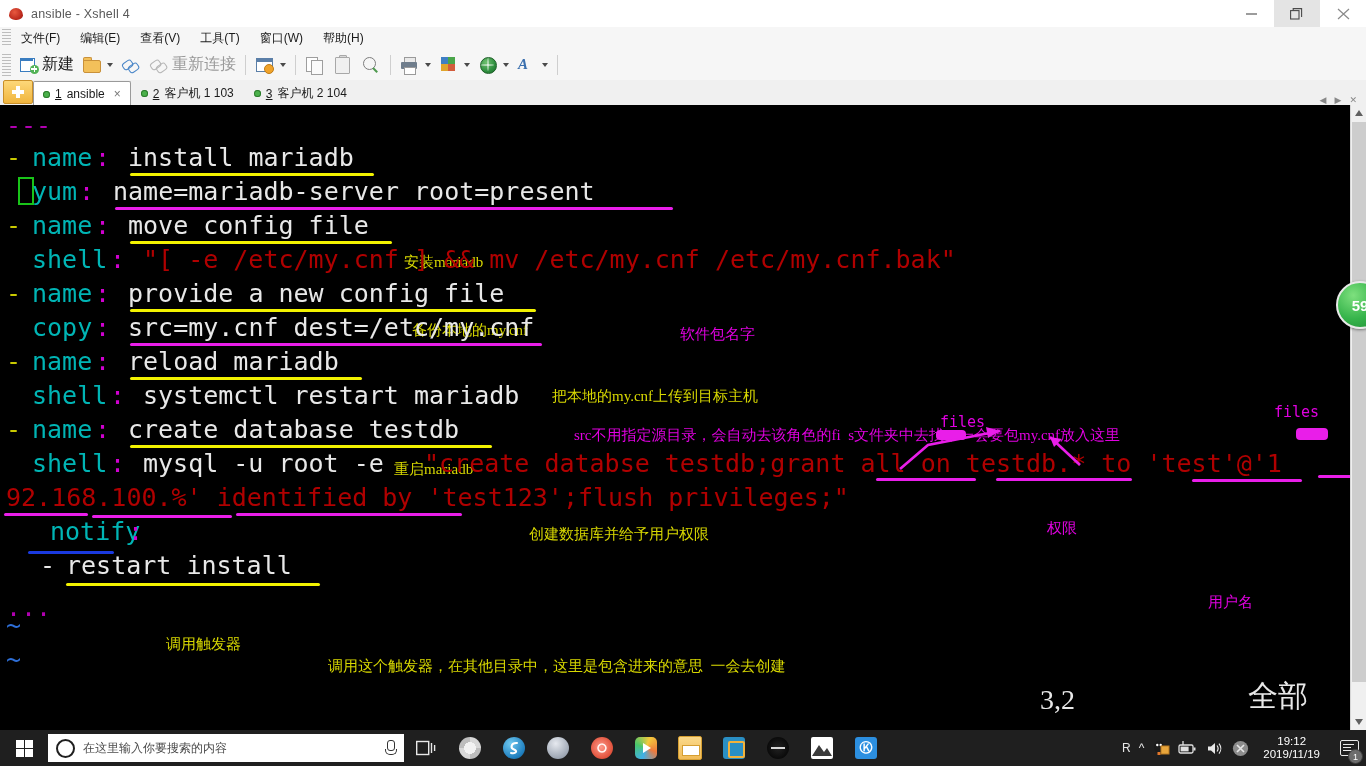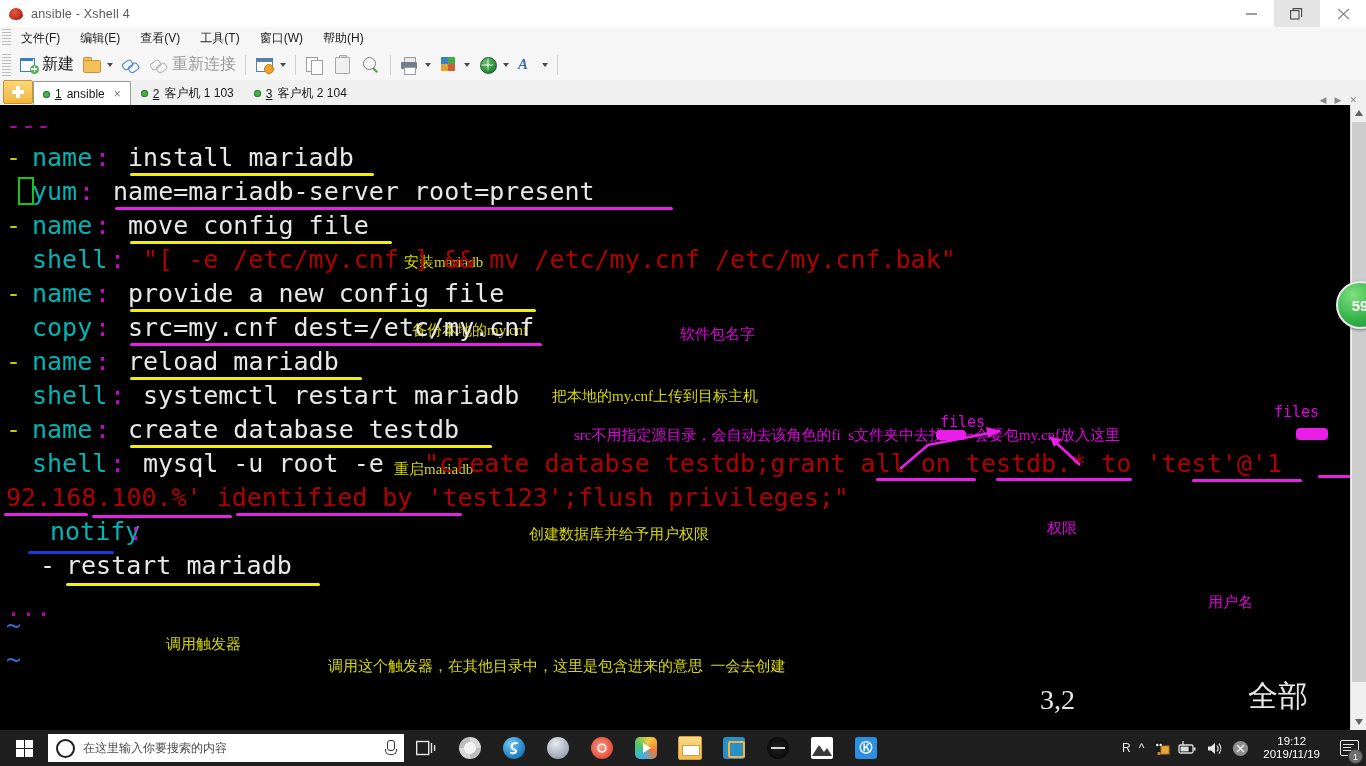--- a/index.html
+++ b/index.html
@@ -455,21 +455,21 @@
       <path d="M190,48 L160,20" stroke="#e91ee9" stroke-width="2.6" fill="none"></path>
       <path d="M160,20 L172,22 L164,30 Z" fill="#e91ee9"></path>
     </svg>
 
     <div class="tline c-key" style="left:50px;top:414px;">notify</div>
     <div class="tline c-colon" style="left:128px;top:414px;">:</div>
     <div class="uline u-blue" style="left:28px;top:446px;width:86px;"></div>
     <div class="ann ann-yellow" style="left:166px;top:530px;">调用触发器</div>
 
     <div class="tline c-val" style="left:40px;top:448px;">-</div>
-    <div class="tline c-val" style="left:66px;top:448px;">restart mariadb</div>
+    <div class="tline c-val" style="left:66px;top:448px;">restart install</div>
     <div class="uline u-yellow" style="left:66px;top:478px;width:254px;"></div>
     <div class="ann ann-yellow" style="left:328px;top:552px;">调用这个触发器，在其他目录中，这里是包含进来的意思  一会去创建</div>
 
     <div class="tline c-dots" style="left:6px;top:490px;">...</div>
     <div class="tline c-tilde" style="left:6px;top:508px;">~</div>
     <div class="tline c-tilde" style="left:6px;top:542px;">~</div>
 
     <div class="tline c-val" style="left:1040px;top:582px;font-family:'Liberation Serif',serif;font-size:28px;">3,2</div>
     <div class="tline c-val" style="left:1248px;top:578px;font-family:'Liberation Serif',serif;font-size:30px;">全部</div>
   </div>

